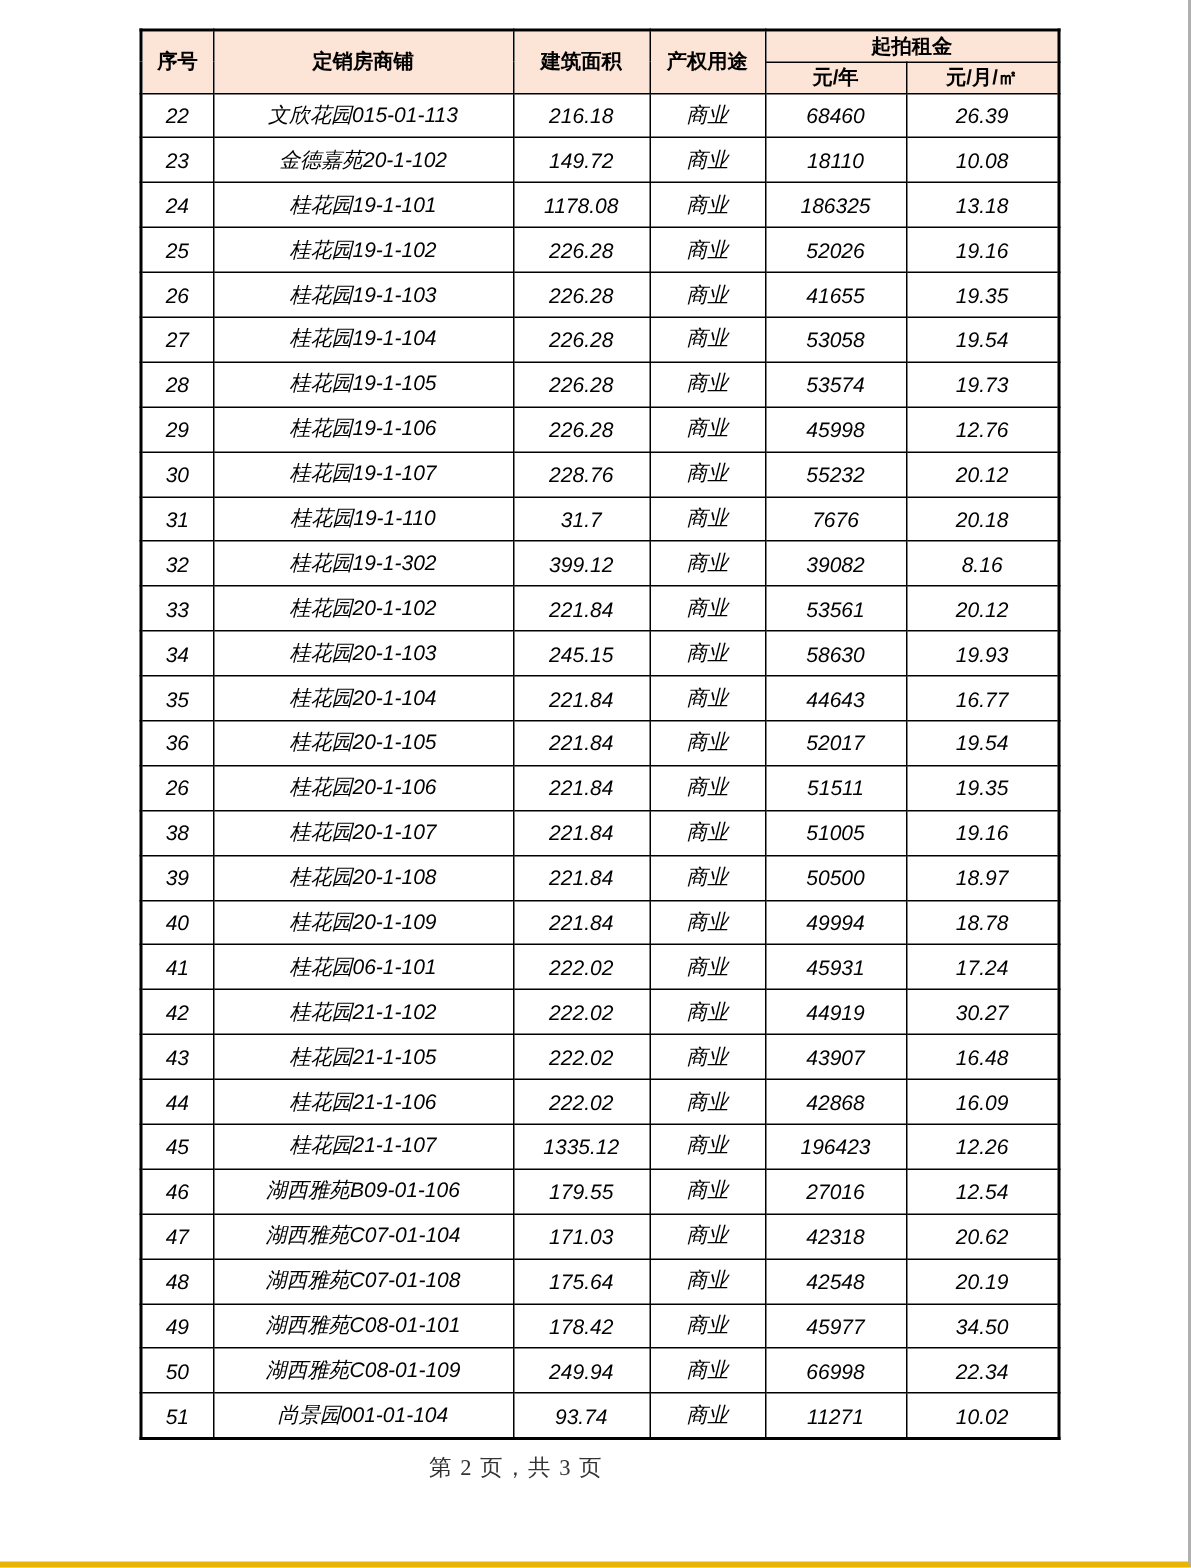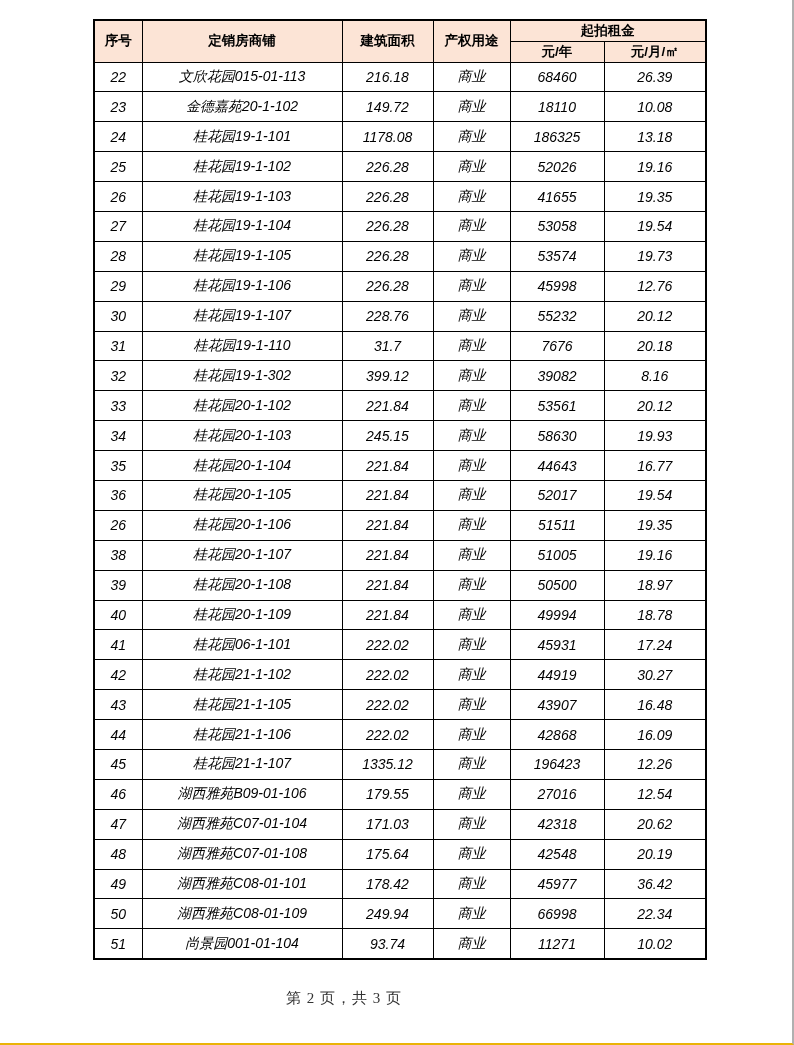--- a/index.html
+++ b/index.html
@@ -11,21 +11,21 @@
     position: relative;
     overflow: hidden;
   }
   .page {
     position: absolute;
     left: 0; top: 0;
     width: 794px;
     height: 1045px;
     background: #ffffff;
     border-right: 2px solid #b0b0b0;
-    border-bottom: 2px solid #eab308;
+    border-bottom: 4px solid #eab308;
   }
   table.rental {
     position: absolute;
     left: 93px;
     top: 19px;
     width: 612px;
     border-collapse: collapse;
     table-layout: fixed;
     border: 2px solid #000000;
   }
@@ -42,21 +42,21 @@
   table.rental thead th {
     background: #fce4d6;
     font-weight: bold;
     font-size: 13.5px;
   }
   table.rental tbody tr { height: 29.9px; font-style: italic; }
   table.rental tbody td { font-size: 14px; background: #ffffff; }
   .footer {
     position: absolute;
     left: 0;
-    top: 989px;
+    top: 969px;
     width: 688px;
     text-align: center;
     font-family: "Liberation Serif", serif;
     font-size: 15px;
     color: #333333;
     letter-spacing: 1px;
   }
 </style>
 </head>
 <body>
@@ -301,21 +301,21 @@
           <td>商业</td>
           <td>42548</td>
           <td>20.19</td>
         </tr>
         <tr>
           <td>49</td>
           <td>湖西雅苑C08-01-101</td>
           <td>178.42</td>
           <td>商业</td>
           <td>45977</td>
-          <td>36.42</td>
+          <td>34.50</td>
         </tr>
         <tr>
           <td>50</td>
           <td>湖西雅苑C08-01-109</td>
           <td>249.94</td>
           <td>商业</td>
           <td>66998</td>
           <td>22.34</td>
         </tr>
         <tr>

